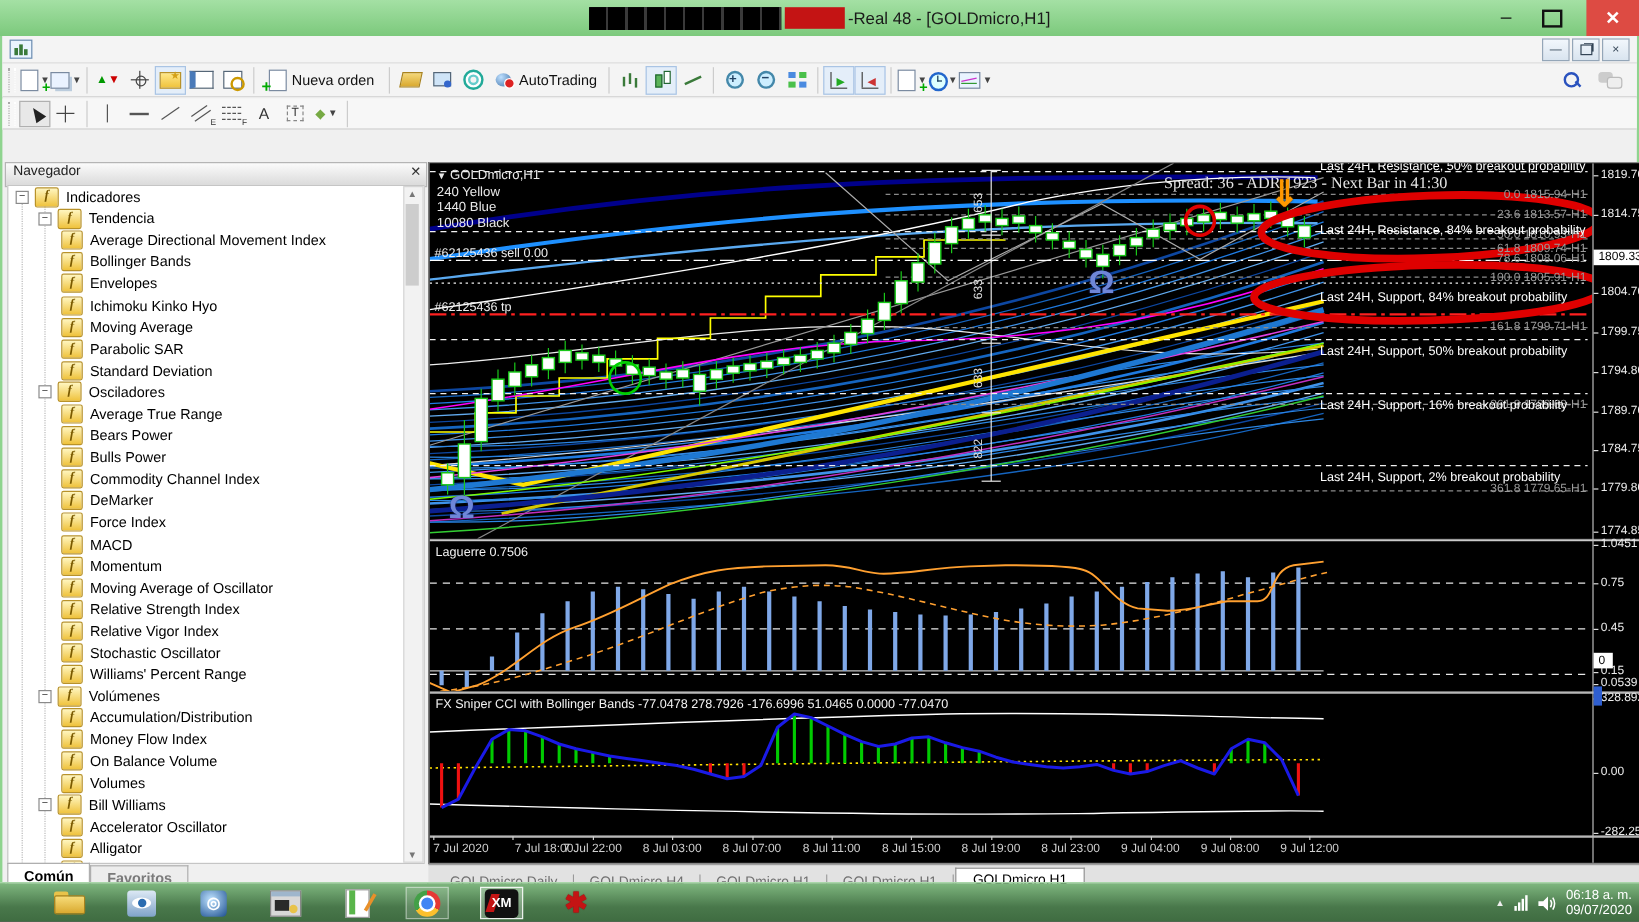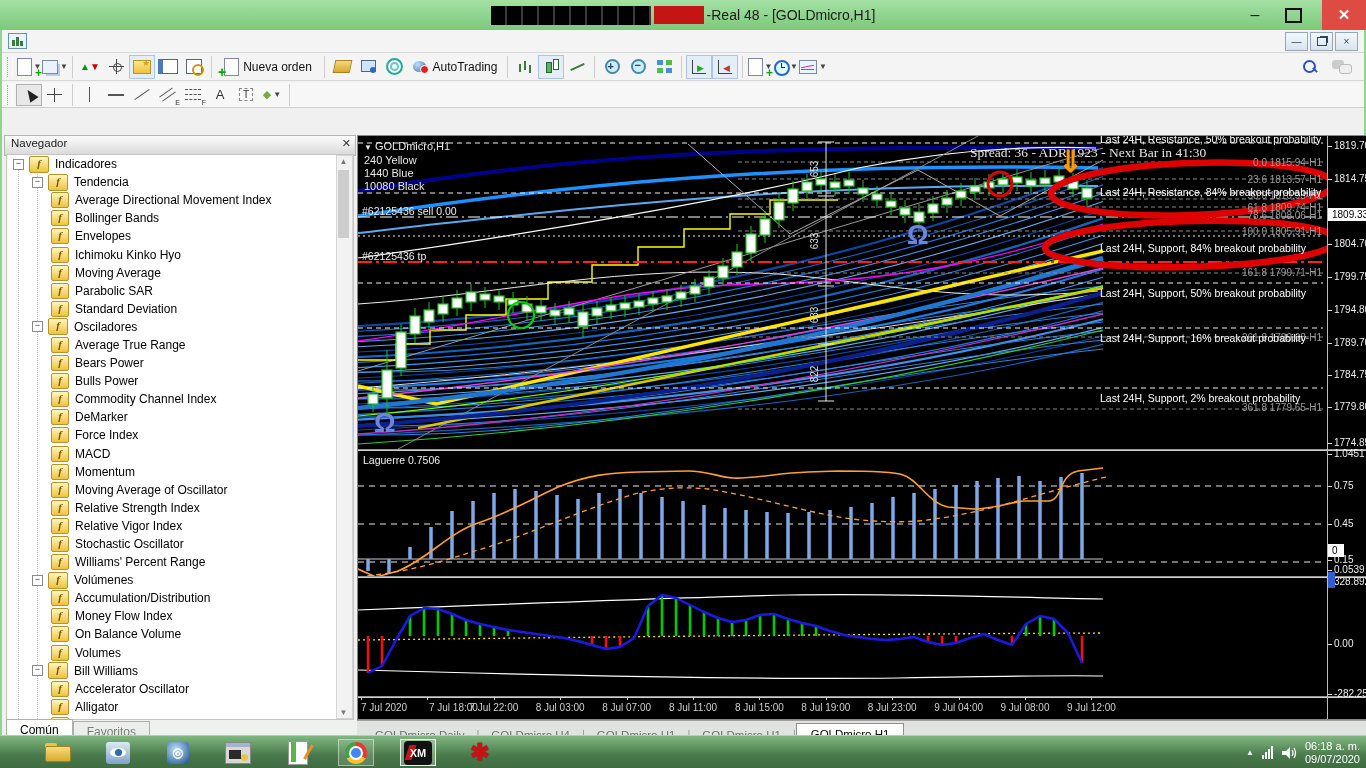--- a/index.html
+++ b/index.html
@@ -59,21 +59,21 @@
   .tree-row{height:18.1px;display:flex;align-items:center;font-size:12px;color:#000;white-space:nowrap;position:relative;z-index:2;}
   .toggle{width:9px;height:9px;border:1px solid #8A8A8A;background:#FFF;margin-right:5px;
     font-size:9px;line-height:7px;text-align:center;color:#333;flex:none;}
   .ficon{width:16px;height:14px;background:linear-gradient(#FFF6C0,#EFC23C);border:1px solid #B8922A;
     border-radius:2px;color:#7A5A00;font:italic bold 11px "Liberation Serif",serif;
     text-align:center;line-height:13px;margin-right:6px;flex:none;}
   .nav-scroll{position:absolute;right:3px;top:20px;width:15px;height:562px;background:#F2F2F2;border:1px solid #D5D5D5;}
   .nav-thumb{position:absolute;left:1px;top:14px;width:11px;height:68px;background:#CDCDCD;}
   .nav-arrow{position:absolute;left:0;width:13px;font-size:8px;color:#777;text-align:center;}
   .nav-tabs{position:absolute;left:2px;bottom:2px;height:22px;display:flex;align-items:flex-end;}
-  .ntab{padding:3px 13px;font-size:12px;border:1px solid #AFAFAF;border-bottom:none;background:#EDEDED;color:#7a7a7a;}
+  .ntab{padding:3px 13px;font-size:12px;border:1px solid #AFAFAF;border-bottom:none;background:#EDEDED;color:#7a7a7a;font-weight:bold;}
   .ntab.active{background:#FFF;color:#000;height:16px;}
   
   .chart-root{position:absolute;left:355px;top:105px;width:1011px;height:585px;background:#000;overflow:hidden;
     border:1px solid #888;box-sizing:border-box;}
   .plotcol{position:absolute;left:0;top:0;width:969px;height:585px;}
   .p-main{position:absolute;left:0;top:0;width:969px;height:313px;overflow:hidden;}
   .p-lag{position:absolute;left:0;top:315px;width:969px;height:125px;overflow:hidden;}
   .p-cci{position:absolute;left:0;top:442px;width:969px;height:118px;overflow:hidden;}
   .p-axis{position:absolute;left:0;top:561px;width:969px;height:24px;}
   .hdiv{position:absolute;left:0;width:1011px;height:2px;background:linear-gradient(#777,#EEE);}
@@ -793,20 +793,21 @@
               <line x1="570" y1="58" x2="570" y2="64" stroke="#EE1111" stroke-width="2.6"></line>
               <line x1="584" y1="58" x2="584" y2="67" stroke="#EE1111" stroke-width="2.6"></line>
               <line x1="598" y1="58" x2="598" y2="65" stroke="#EE1111" stroke-width="2.6"></line>
               <line x1="654" y1="58" x2="654" y2="67" stroke="#EE1111" stroke-width="2.6"></line>
               <line x1="668" y1="58" x2="668" y2="46" stroke="#00CC00" stroke-width="2.6"></line>
               <line x1="682" y1="58" x2="682" y2="38" stroke="#00CC00" stroke-width="2.6"></line>
               <line x1="696" y1="58" x2="696" y2="41" stroke="#00CC00" stroke-width="2.6"></line>
               <line x1="724" y1="58" x2="724" y2="85" stroke="#EE1111" stroke-width="2.6"></line>
               <polyline points="10,95 24,88 38,62 52,38 66,30 80,31 94,36 108,42 122,46 136,49 150,52 164,54 178,56 192,58 206,60 220,63 234,67 248,71 262,69 276,60 290,28 304,17 318,20 332,27 346,34 360,40 374,44 388,42 402,37 416,36 430,41 444,45 458,48 472,53 486,57 500,59 514,61 528,62 542,61 556,59 570,64 584,67 598,65 612,60 626,56 640,62 654,67 668,46 682,38 696,41 710,55 724,85" stroke="#1A1AE6" stroke-width="2.5" fill="none" stroke-linejoin="round"></polyline>
             </svg>
+          <div class="panel-label">FX Sniper CCI with Bollinger Bands  -77.0478 278.7926 -176.6996 51.0465 0.0000 -77.0470</div>
         </div>
         <div class="hdiv" style="top:560px"></div>
         <div class="p-axis" id="time-axis">
             <div class="ax-label" style="left: 3px;">7 Jul 2020</div>
             <div class="ax-tick" style="left: 3px;"></div>
             <div class="ax-label" style="left: 69.4px; transform: translateX(-50%); margin-left: 26px;">7 Jul 18:00</div>
             <div class="ax-tick" style="left: 69.4px;"></div>
             <div class="ax-label" style="left: 135.8px; transform: translateX(-50%);">7 Jul 22:00</div>
             <div class="ax-tick" style="left: 135.8px;"></div>
             <div class="ax-label" style="left: 202.2px; transform: translateX(-50%);">8 Jul 03:00</div>

